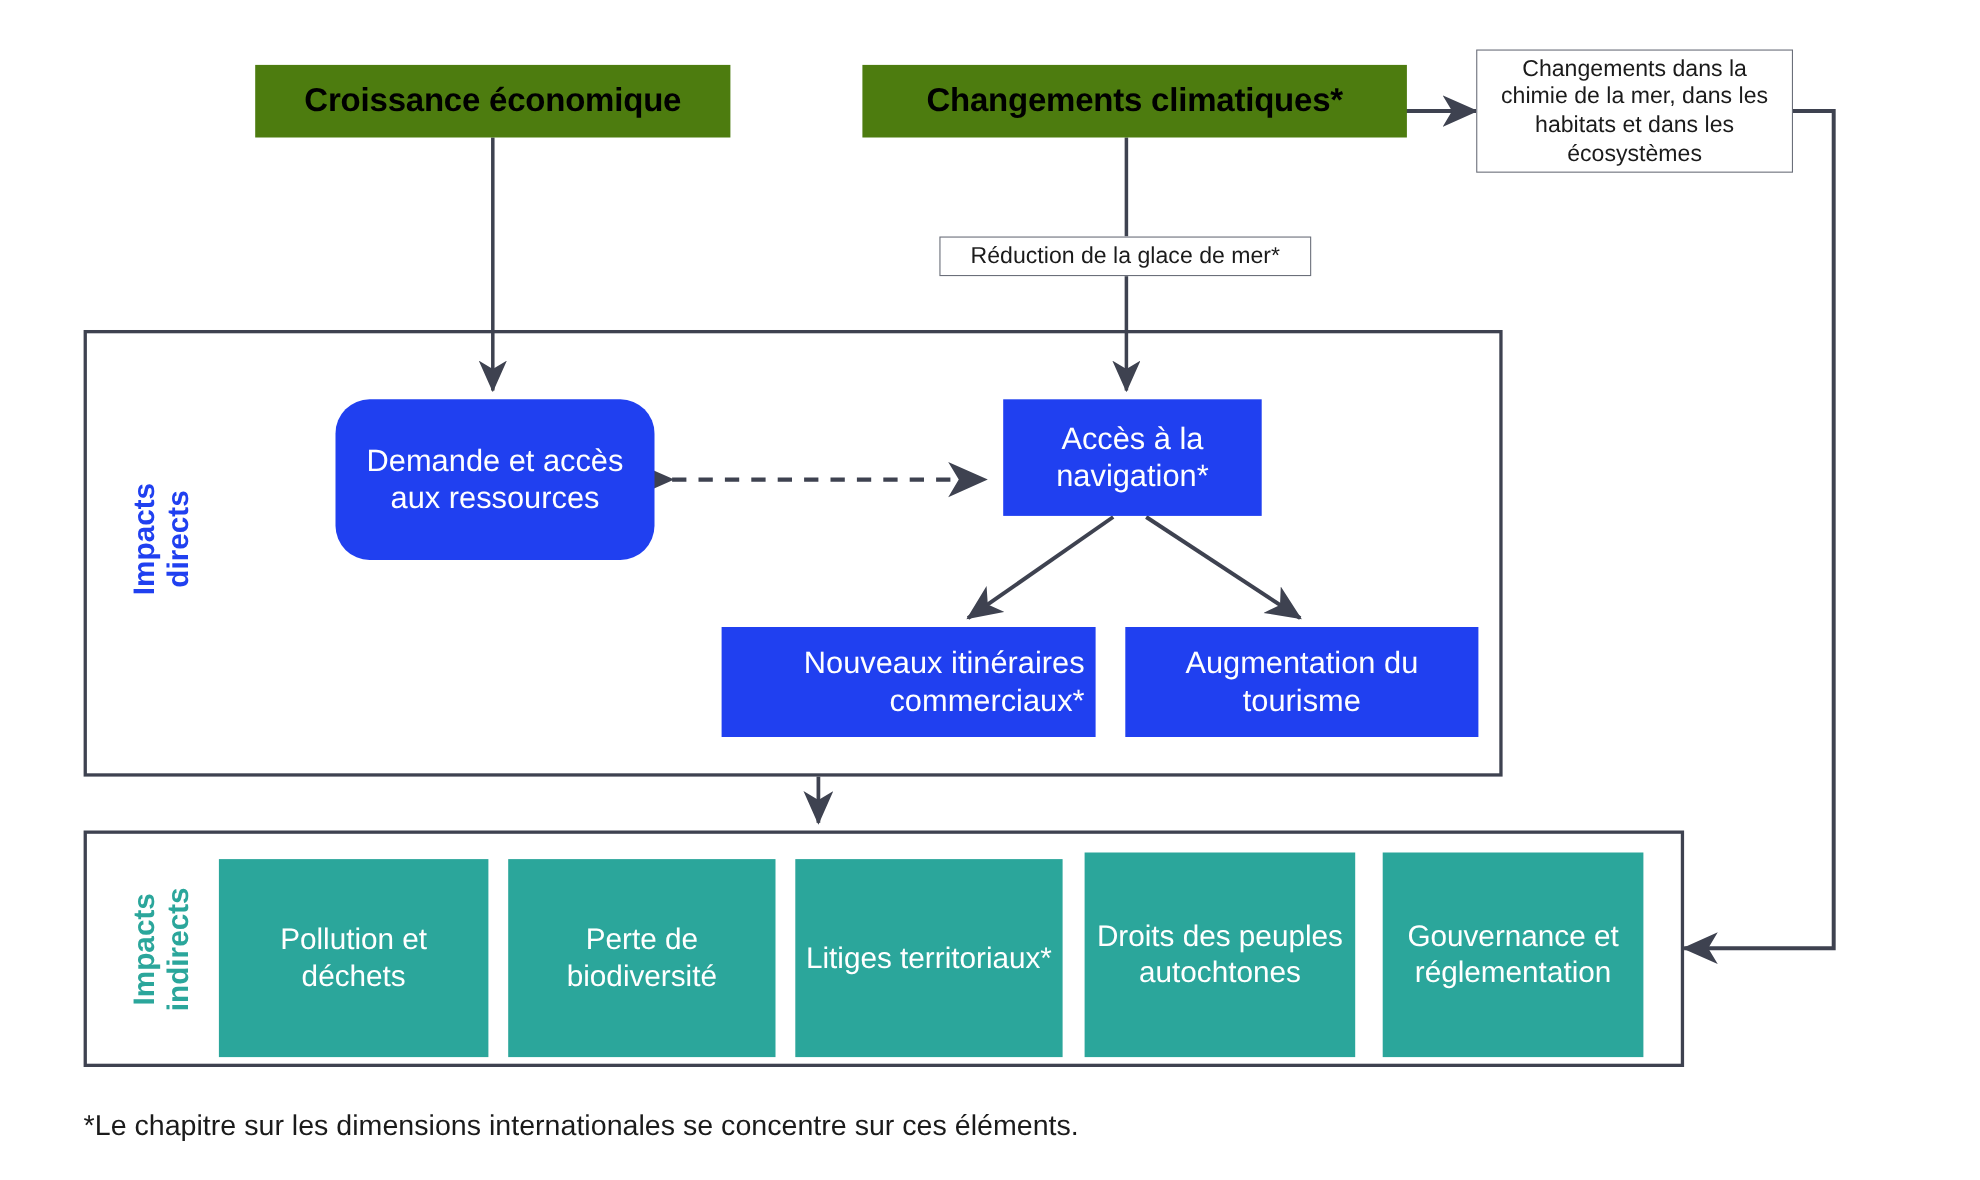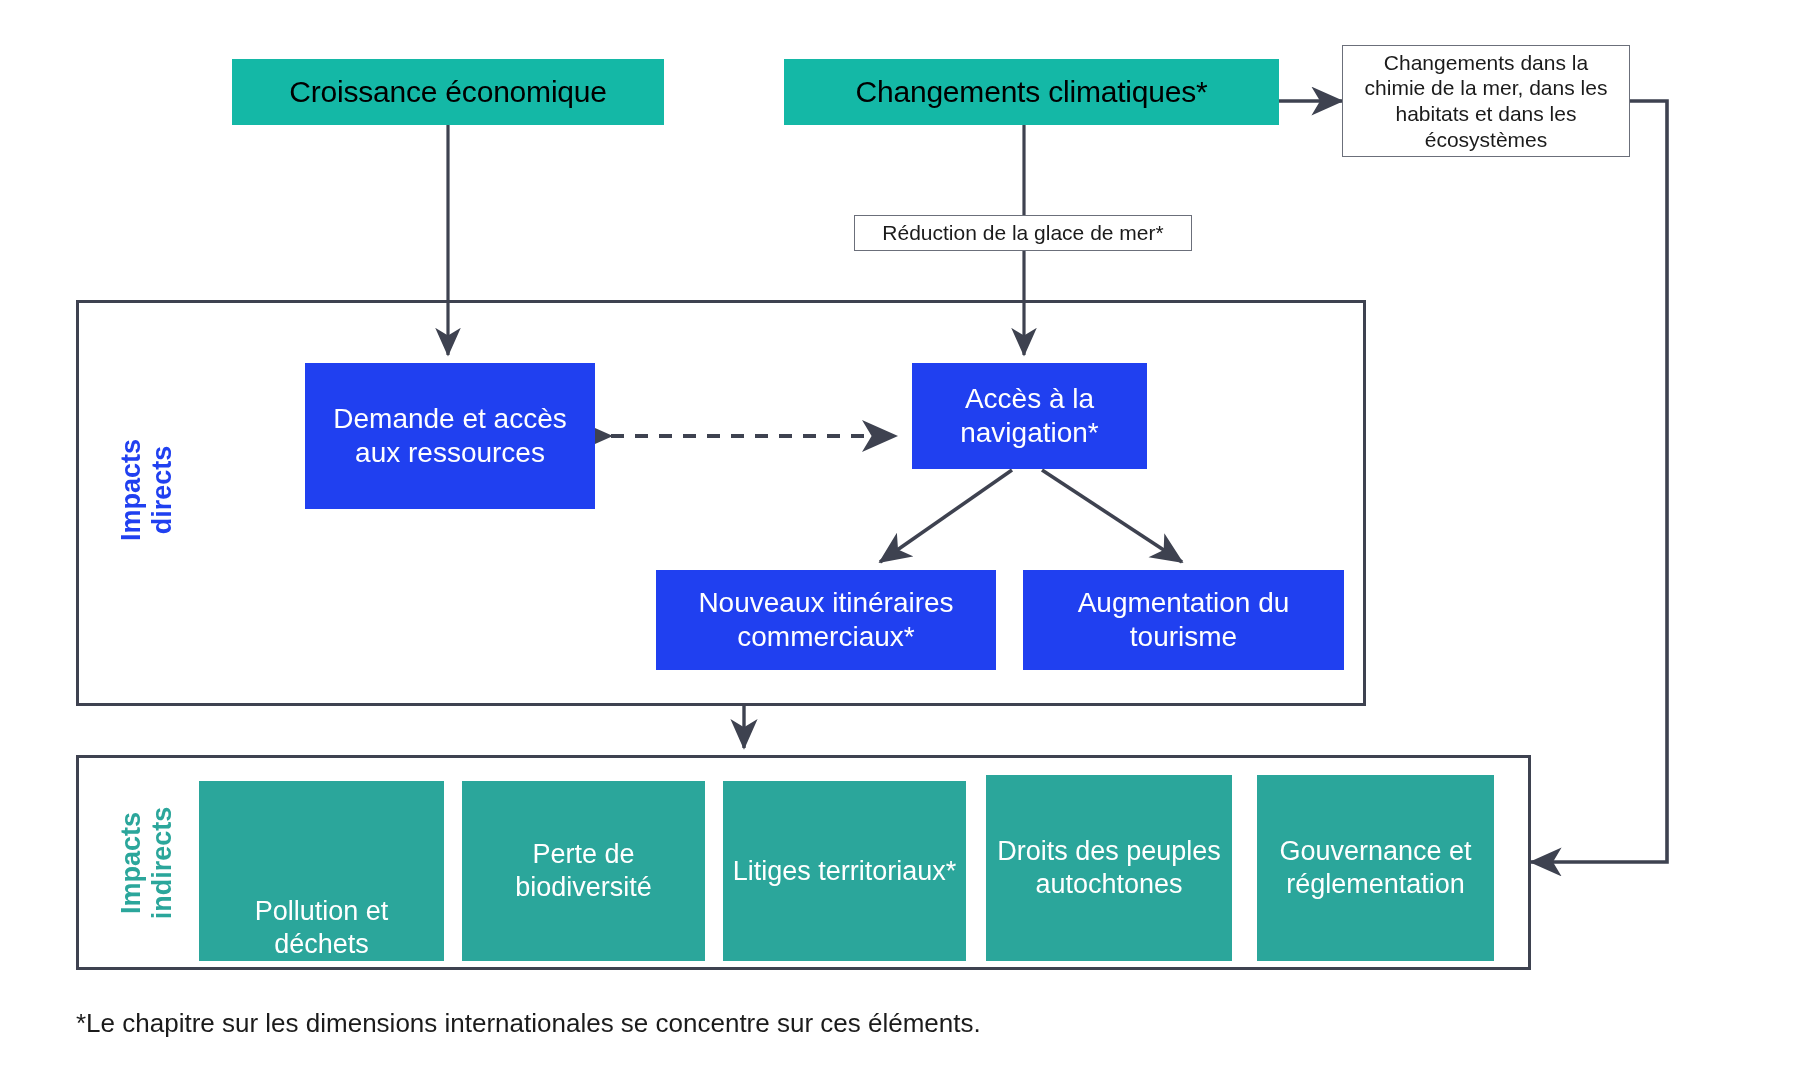--- a/index.html
+++ b/index.html
@@ -29,24 +29,24 @@
     box-sizing: border-box;
     display: flex;
     align-items: center;
     justify-content: center;
     text-align: center;
     line-height: 1.22;
   }
 
   
   .driver {
-    background: #14b8a6;
+    background: #4d7c0f;
     color: #000000;
     font-size: 30px;
-    font-weight: normal;
+    font-weight: bold;
     letter-spacing: -0.2px;
   }
 
   
   .plainbox {
     background: #ffffff;
     border: 1.5px solid #6b6f7a;
     color: #1b1b1b;
     font-size: 21px;
   }
@@ -142,42 +142,42 @@
 
   <div class="node plainbox" style="left:854px; top:215px; width:338px; height:36px; padding:0 10px;">
     <span>Réduction de la glace de mer*</span>
   </div>
 
   <div class="group-frame" style="left:76px; top:300px; width:1290px; height:406px;"></div>
 
   <div class="side-label direct" style="left:61px; top:455px; width:180px; height:70px;">Impacts
 directs</div>
 
-  <div class="node blue" style="left:305px; top:363px; width:290px; height:146px; padding:0 10px;">
+  <div class="node blue" style="left:305px; top:363px; width:290px; height:146px; padding:0 10px;border-radius:31px;">
     <span>Demande et accès aux ressources</span>
   </div>
 
   <div class="node blue" style="left:912px; top:363px; width:235px; height:106px; padding:0 10px;">
     <span>Accès à la navigation*</span>
   </div>
 
-  <div class="node blue" style="left:656px; top:570px; width:340px; height:100px; padding:0 10px;">
+  <div class="node blue" style="left:656px; top:570px; width:340px; height:100px; padding:0 10px;text-align:right;">
     <span>Nouveaux itinéraires commerciaux*</span>
   </div>
 
   <div class="node blue" style="left:1023px; top:570px; width:321px; height:100px; padding:0 10px;">
     <span>Augmentation du tourisme</span>
   </div>
 
   <div class="group-frame" style="left:76px; top:755px; width:1455px; height:215px;"></div>
 
   <div class="side-label indirect" style="left:51px; top:828px; width:200px; height:70px;">Impacts
 indirects</div>
 
-  <div class="node teal" style="left:199px; top:781px; width:245px; height:180px; padding:0 8px;align-items:flex-end;">
+  <div class="node teal" style="left:199px; top:781px; width:245px; height:180px; padding:0 8px;">
     <span>Pollution et déchets</span>
   </div>
 
   <div class="node teal" style="left:462px; top:781px; width:243px; height:180px; padding:0 8px;">
     <span>Perte de biodiversité</span>
   </div>
 
   <div class="node teal" style="left:723px; top:781px; width:243px; height:180px; padding:0 8px;">
     <span>Litiges territoriaux*</span>
   </div>

